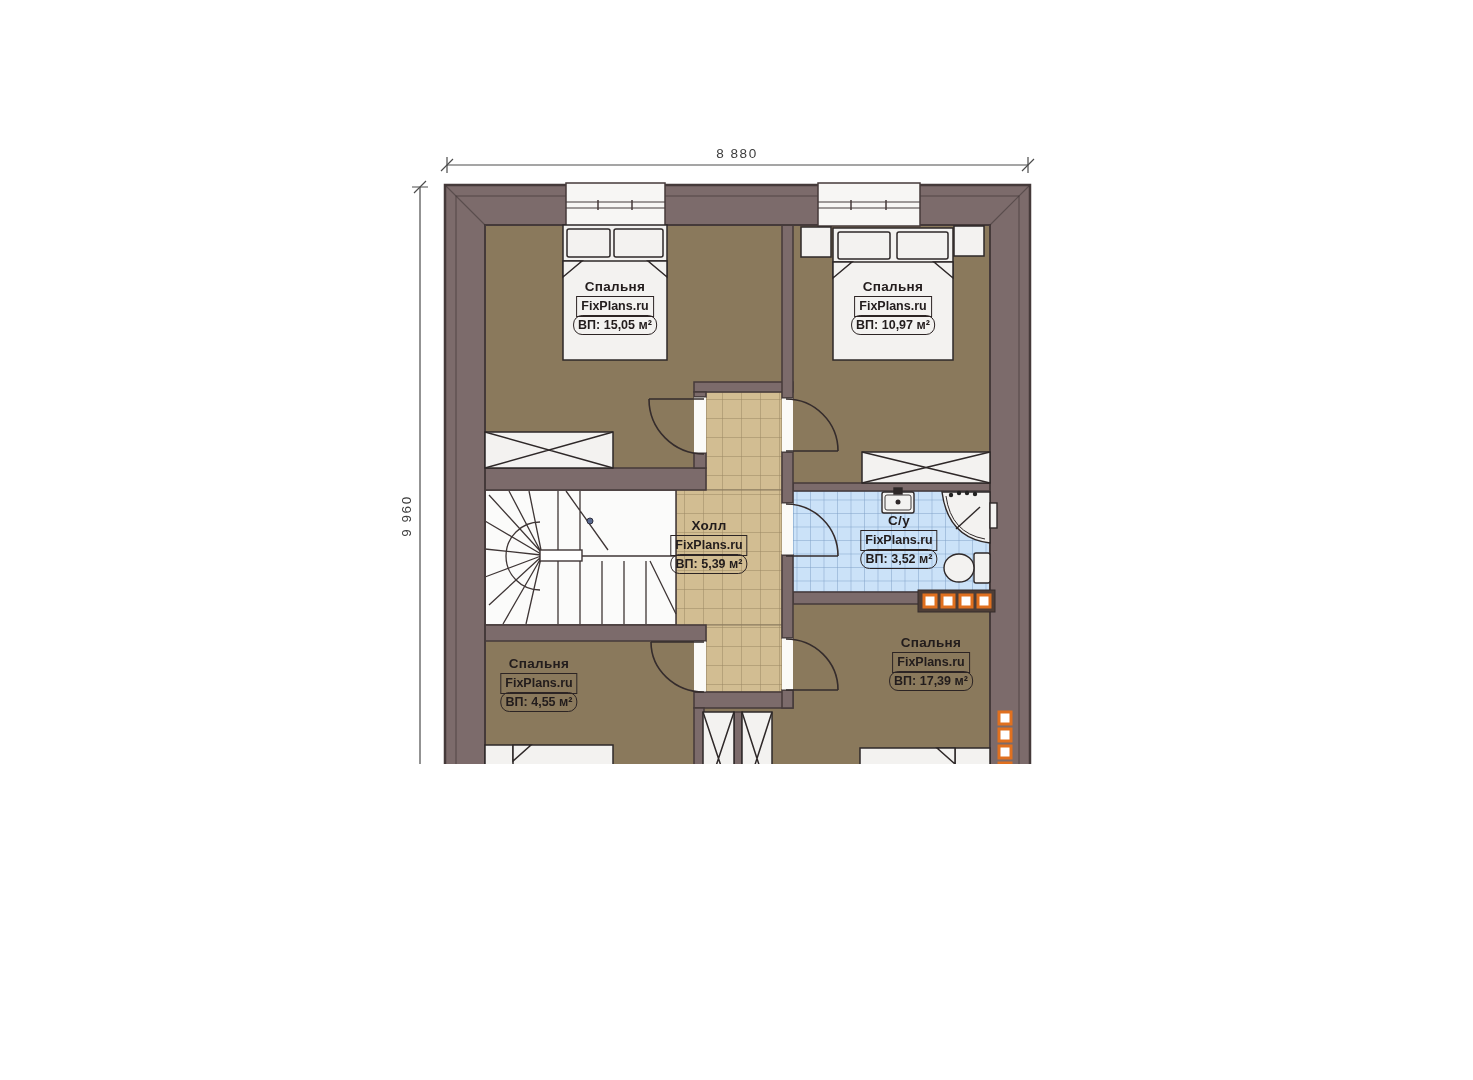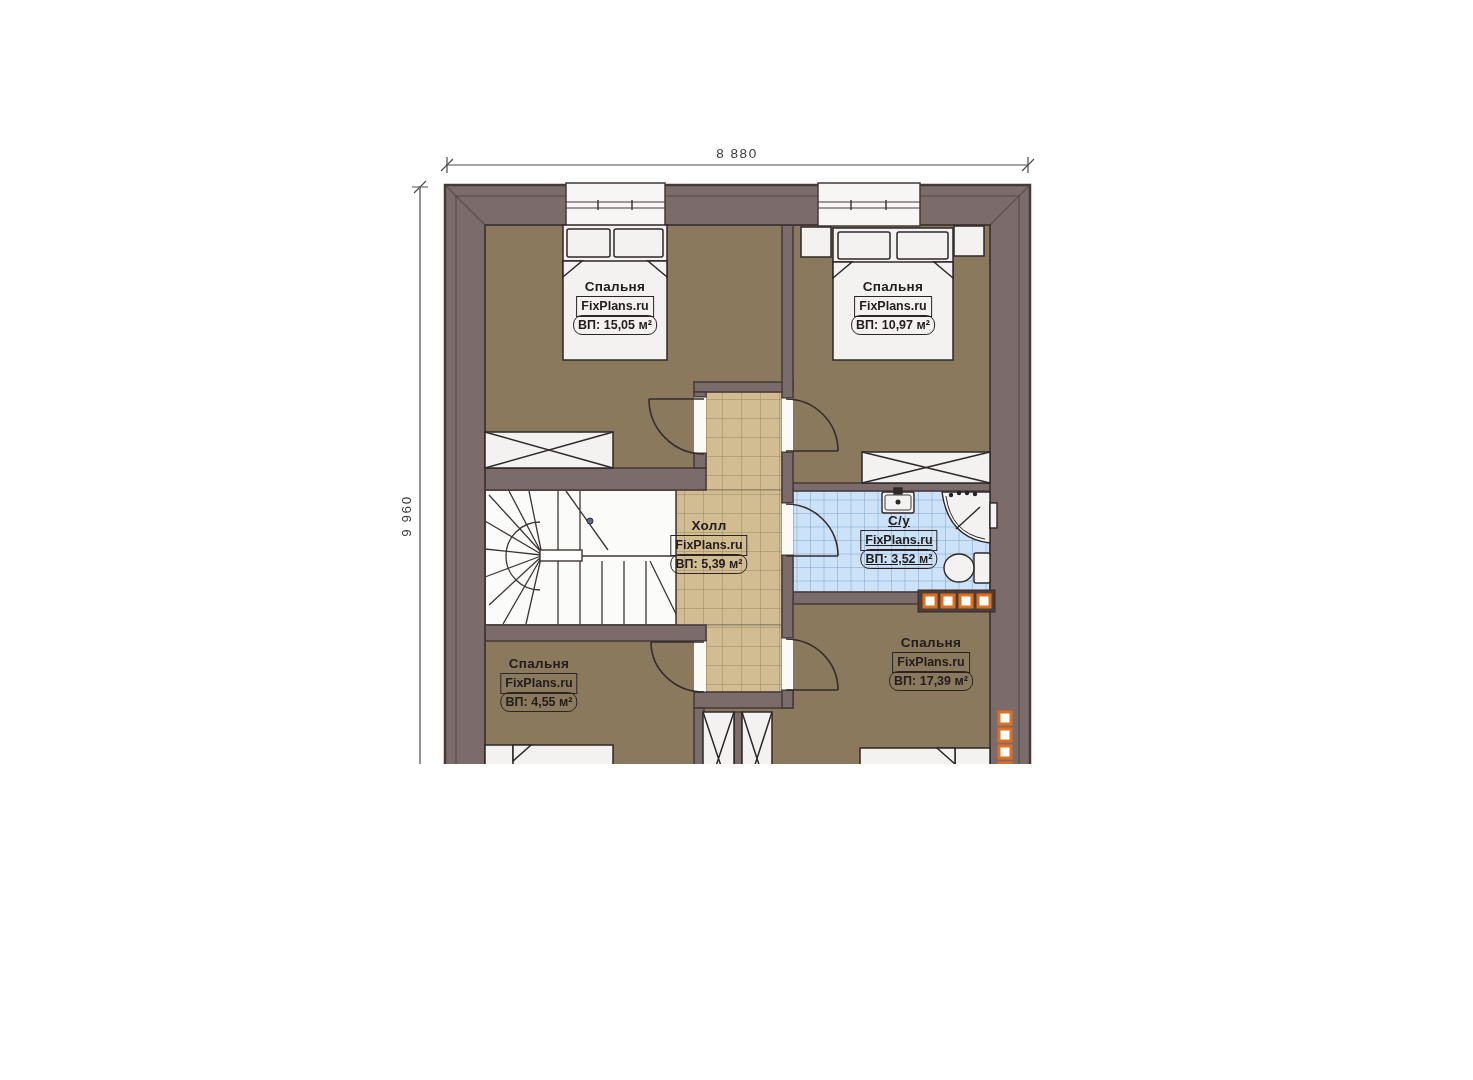--- a/index.html
+++ b/index.html
@@ -11,21 +11,21 @@
   .room-name{font-size:13.5px;font-weight:700;margin-bottom:2px;letter-spacing:.3px;}
   .room-box{border:1.7px solid #2c2424;padding:0 4px;font-size:12.5px;font-weight:600;
             line-height:18.5px;white-space:nowrap;background:transparent;}
   .room-box.area{margin-top:-1.7px;border-radius:9px;}
   .dim-label{position:absolute;font-size:13.5px;color:#3c3c3c;letter-spacing:1.5px;z-index:5;}
   #dim-w{left:737px;top:146px;transform:translateX(-50%);}
   #dim-h{left:406px;top:516px;transform:translate(-50%,-50%) rotate(-90deg);}
   #lbl-tl{left:615px;top:279px;}
   #lbl-tr{left:893px;top:279px;}
   #lbl-hall{left:696px;top:518px;margin-left:13px;}
-  #lbl-bath{left:899px;top:513px;text-decoration:underline;}
+  #lbl-bath{left:899px;top:513px;}
   #lbl-bl{left:539px;top:656px;}
   #lbl-br{left:931px;top:635px;}
 </style>
 </head>
 <body>
 
 <div class="page">
 
 <svg class="plan" width="1473" height="1080" viewBox="0 0 1473 1080">
   <defs>

